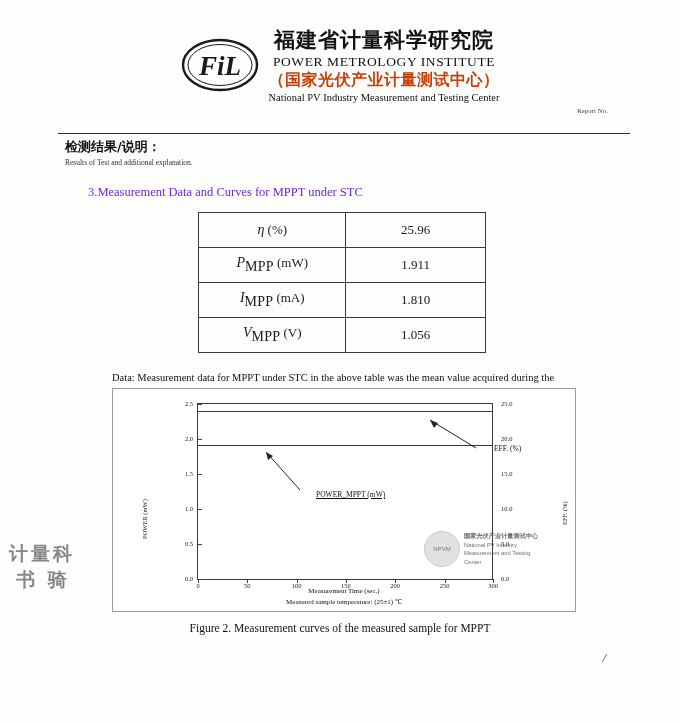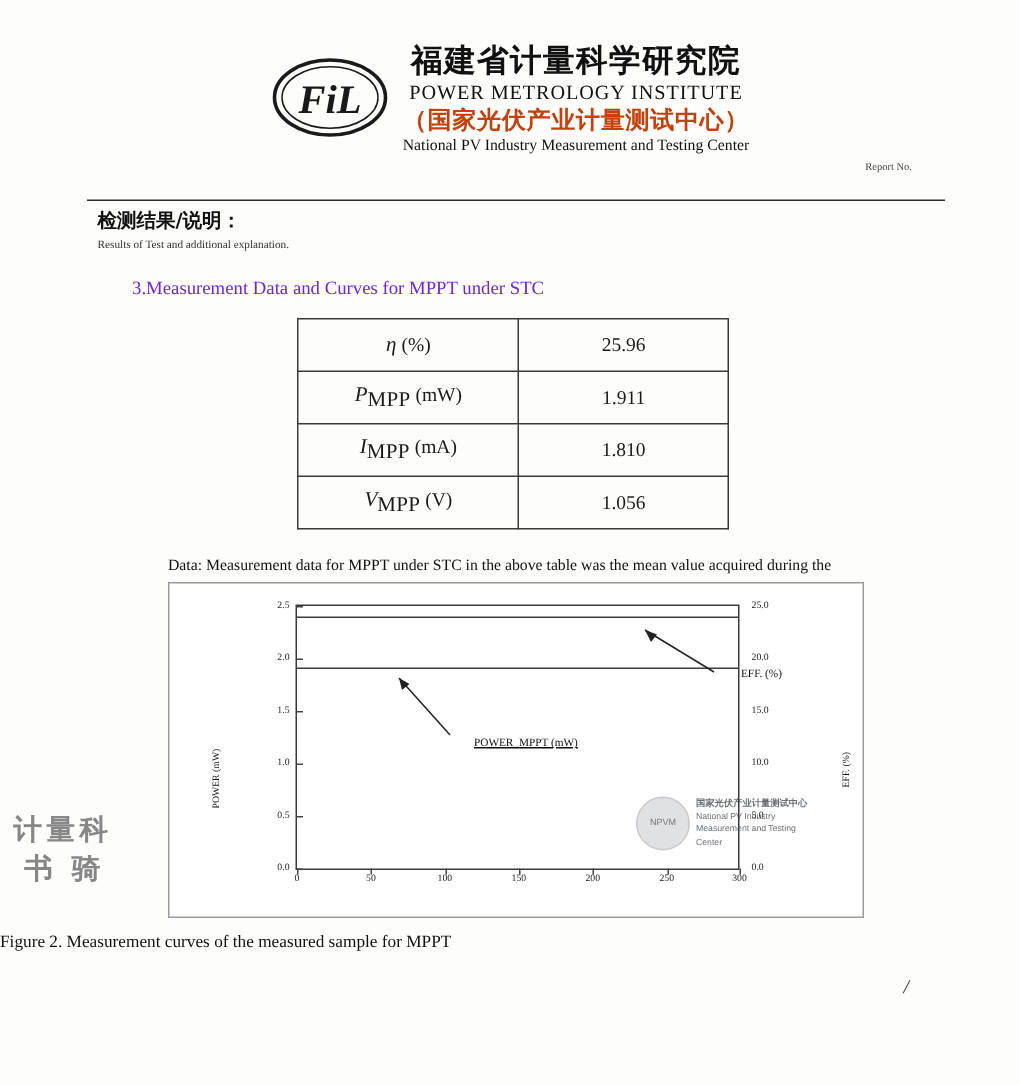--- a/index.html
+++ b/index.html
@@ -330,20 +330,21 @@
     text-align: center;
   }
   .stamp .r2 { margin-left: 2px; }
 
   
   .fig-cap {
     position: absolute;
     left: 0;
     top: 622px;
     width: 680px;
+    text-align: center;
     font-size: 11.5px;
     color: #111;
   }
 
   
   .page-mark {
     position: absolute;
     right: 74px;
     top: 650px;
     font-size: 13px;
@@ -482,20 +483,24 @@
         <div class="xtick" style="left:0">0</div>
         <div class="xtick" style="left:49.3px">50</div>
         <div class="xtick" style="left:98.6px">100</div>
         <div class="xtick" style="left:147.9px">150</div>
         <div class="xtick" style="left:197.2px">200</div>
         <div class="xtick" style="left:246.5px">250</div>
         <div class="xtick" style="left:295px">300</div>
       </div>
     </div>
 
+    <div class="xlabel">
+      <div>Measurement Time (sec.)</div>
+      <div>Measured sample temperature: (25±1) ℃</div>
+    </div>
   </div>
 
   <div class="seal">
     <div class="seal-badge">NPVM</div>
     <div class="seal-text">
       <div class="cn">国家光伏产业计量测试中心</div>
       <div>National PV Industry</div>
       <div>Measurement and Testing Center</div>
     </div>
   </div>

